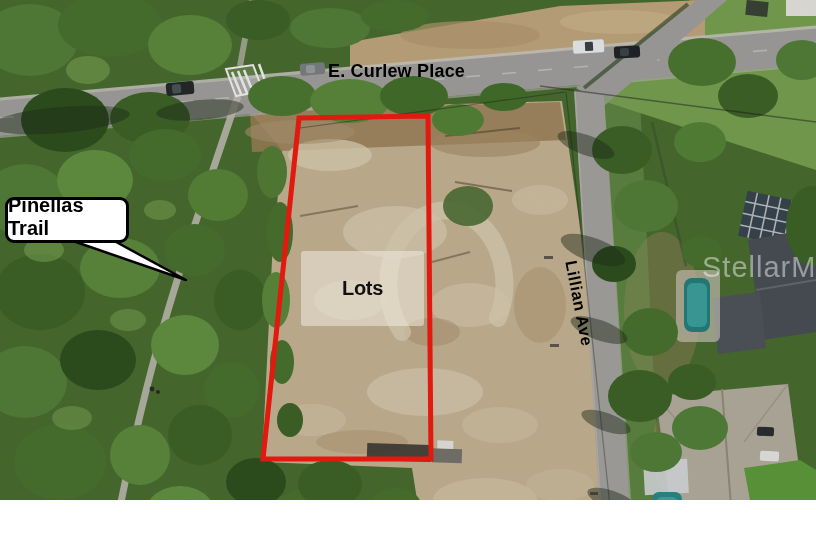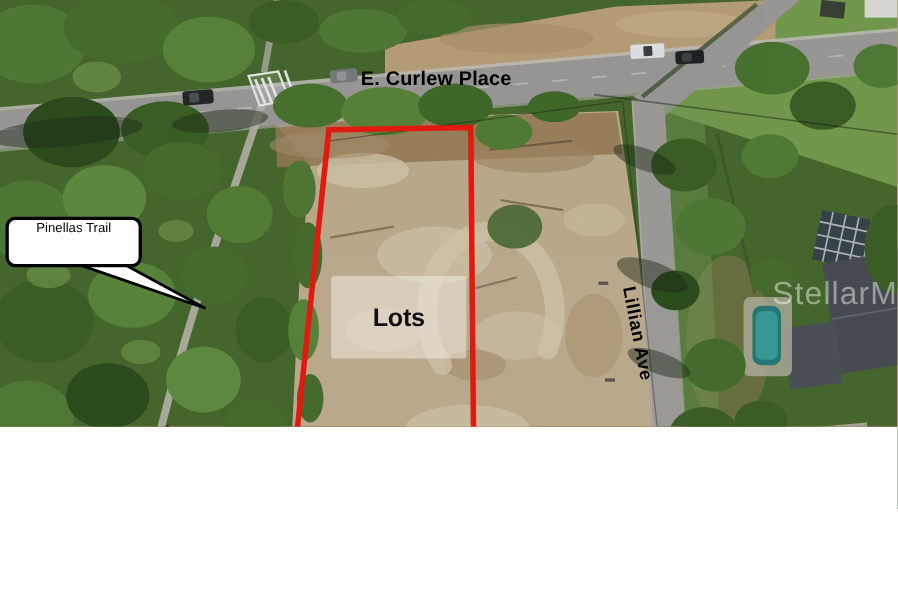--- a/index.html
+++ b/index.html
@@ -1,34 +1,34 @@
 <!DOCTYPE html>
 <html><head>
 <meta charset="utf-8">
 <style>
   html,body { margin:0; padding:0; background:#ffffff; }
   .stage {
-    position:relative; width:816px; height:388px; overflow:hidden;
-    font-family:"Liberation Sans", sans-serif; background:#c2410c;
+    position:relative; width:816px; height:500px; overflow:hidden;
+    font-family:"Liberation Sans", sans-serif; background:#be185d;
   }
   .scene { position:absolute; left:0; top:0; }
   .overlay { position:absolute; color:#000; font-weight:bold; white-space:nowrap; }
   .street-top { left:328px; top:61px; font-size:18px; letter-spacing:0.2px; }
   .lots-label {
     position:absolute; left:301px; top:251px; width:123px; height:75px;
     background:rgba(240,235,224,0.55); border-radius:3px;
     display:flex; flex-direction:column; justify-content:center; align-items:center;
-    color:#111; font-weight:bold; font-size:23px; line-height:29px; letter-spacing:-0.3px;
+    color:#111; font-weight:bold; font-size:20px; line-height:29px; letter-spacing:-0.3px;
     text-align:center;
   }
   .callout-box {
     position:absolute; left:5px; top:197px; width:118px; height:40px;
     background:#ffffff; border:3px solid #000; border-radius:9px;
-    display:flex; align-items:flex-start; justify-content:center;
-    font-size:12px; font-weight:normal; color:#000;
+    display:flex; align-items:flex-end; justify-content:center;
+    font-size:20px; font-weight:bold; color:#000;
   }
   .street-right {
     left:580px; top:259px; font-size:16.5px;
     transform:rotate(79deg); transform-origin:0 0; letter-spacing:0.5px;
   }
   .watermark {
     position:absolute; left:702px; top:251px; font-size:29px; font-weight:normal;
     color:rgba(255,255,255,0.45); letter-spacing:1px; white-space:nowrap;
   }
 </style>

